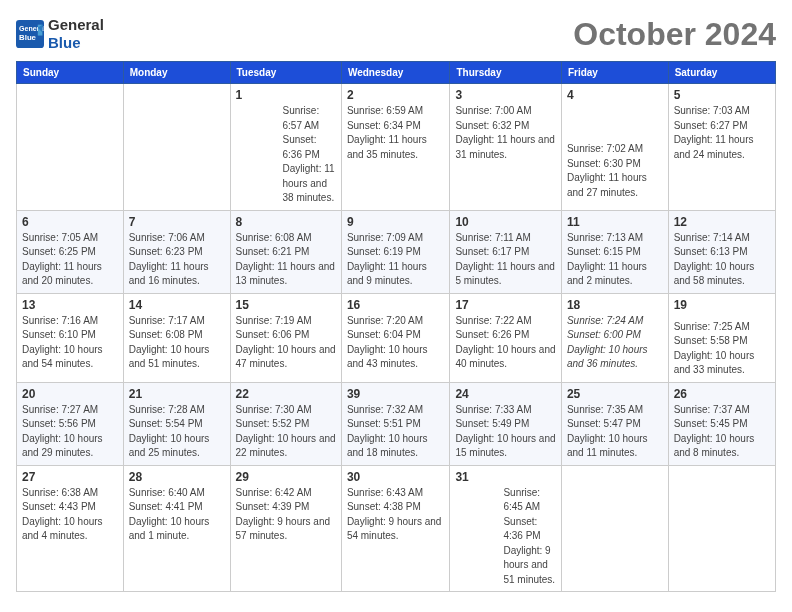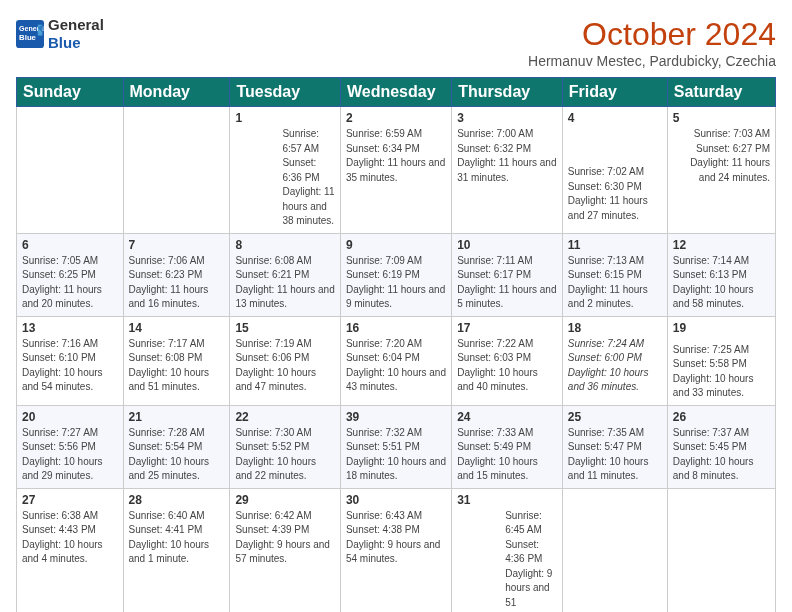--- a/index.html
+++ b/index.html
@@ -30,38 +30,38 @@
     .logo-blue { color: #1a5aad; }
     .logo-icon {
       width: 28px;
       height: 28px;
     }
     .title-block {
       text-align: right;
     }
     .month-title {
       font-size: 32px;
-      font-weight: normal;
-      color: #c2410c;
+      font-weight: bold;
+      color: #737373;
     }
     .subtitle {
       font-size: 14px;
       color: #555;
     }
     table {
       width: 100%;
       border-collapse: collapse;
       font-size: 11px;
     }
     thead tr th {
-      background: #0f766e;
+      background: #1d4ed8;
       color: #fff;
       padding: 5px 6px;
       text-align: left;
-      font-size: 16px;
+      font-size: 10px;
       font-weight: bold;
       border: 1px solid #2d5aa0;
     }
     tbody tr td {
       border: 1px solid #ccc;
       vertical-align: top;
       padding: 4px 5px;
       height: 78px;
       width: 113px;
       color: #333;
@@ -99,21 +99,20 @@
     </svg>
     <div>
       <div class="logo-text">
         <span style="color:#333;">General</span>
       </div>
       <div class="logo-text logo-blue">Blue</div>
     </div>
   </div>
   <div class="title-block">
     <div class="month-title">October 2024</div>
-    <div class="subtitle">Hermanuv Mestec, Pardubicky, Czechia</div>
   </div>
 </div>
 
 <table>
   <thead>
     <tr>
     <th>Sunday</th>
         <th>Monday</th>
         <th>Tuesday</th>
         <th>Wednesday</th>
@@ -145,21 +144,21 @@
 Daylight: 11 hours and 31 minutes.</div>
         </td>
         <td>
           <span class="day-number">4</span>
           <div class="day-info" style="white-space: pre-line; margin-top: 40px;">Sunrise: 7:02 AM
 Sunset: 6:30 PM
 Daylight: 11 hours and 27 minutes.</div>
         </td>
         <td>
           <span class="day-number">5</span>
-          <div class="day-info" style="white-space: pre-line; text-align: right;">Sunrise: 7:03 AM
+          <div class="day-info" style="white-space: pre-line;">Sunrise: 7:03 AM
 Sunset: 6:27 PM
 Daylight: 11 hours and 24 minutes.</div>
         </td>
       </tr>
       <tr>
         <td>
           <span class="day-number">6</span>
           <div class="day-info" style="white-space: pre-line;">Sunrise: 7:05 AM
 Sunset: 6:25 PM
 Daylight: 11 hours and 20 minutes.</div>
@@ -222,21 +221,21 @@
         </td>
         <td>
           <span class="day-number">16</span>
           <div class="day-info" style="white-space: pre-line;">Sunrise: 7:20 AM
 Sunset: 6:04 PM
 Daylight: 10 hours and 43 minutes.</div>
         </td>
         <td>
           <span class="day-number">17</span>
           <div class="day-info" style="white-space: pre-line;">Sunrise: 7:22 AM
-Sunset: 6:03 PM
+Sunset: 6:26 PM
 Daylight: 10 hours and 40 minutes.</div>
         </td>
         <td>
           <span class="day-number">18</span>
           <div class="day-info" style="white-space: pre-line; font-style: italic;">Sunrise: 7:24 AM
 Sunset: 6:00 PM
 Daylight: 10 hours and 36 minutes.</div>
         </td>
         <td>
           <span class="day-number">19</span>

